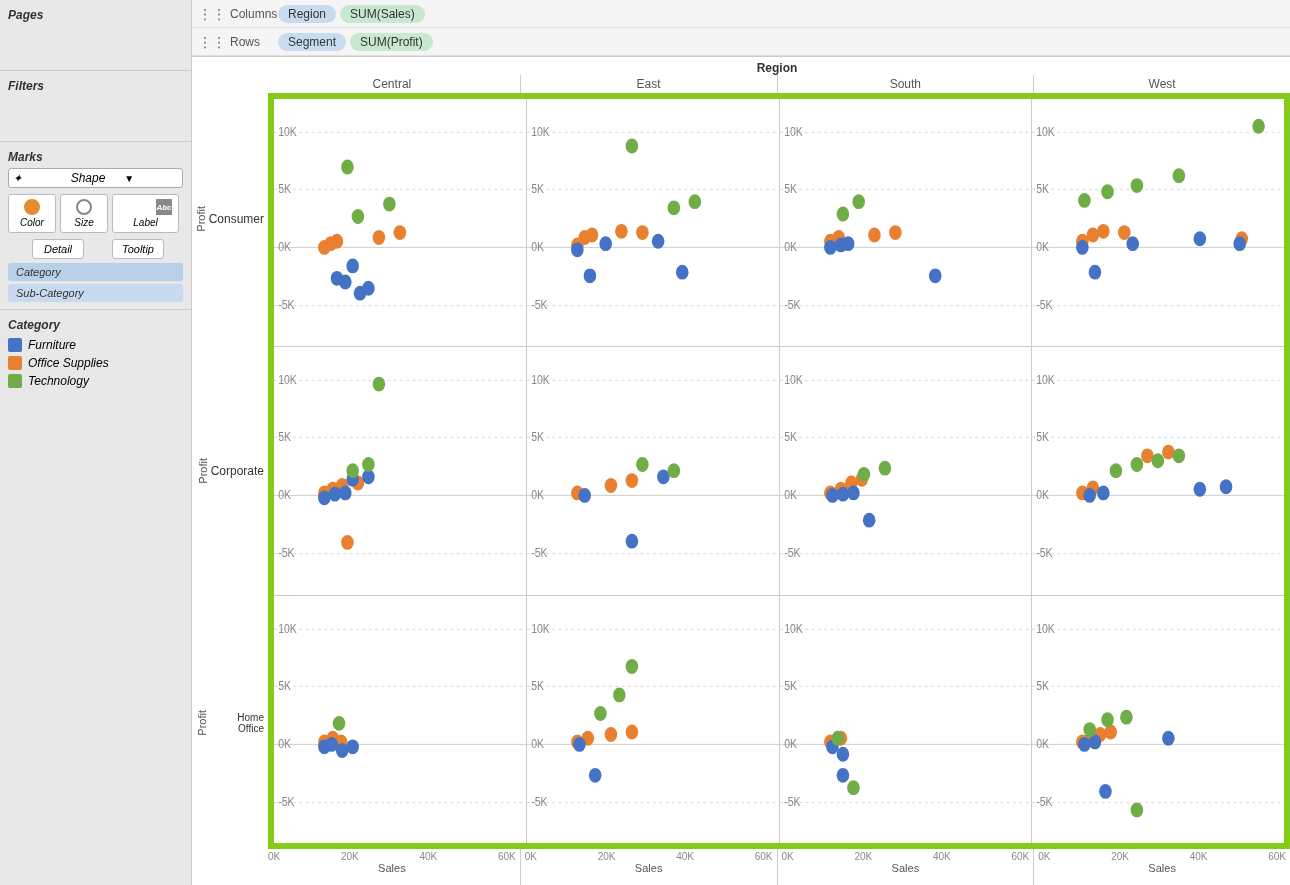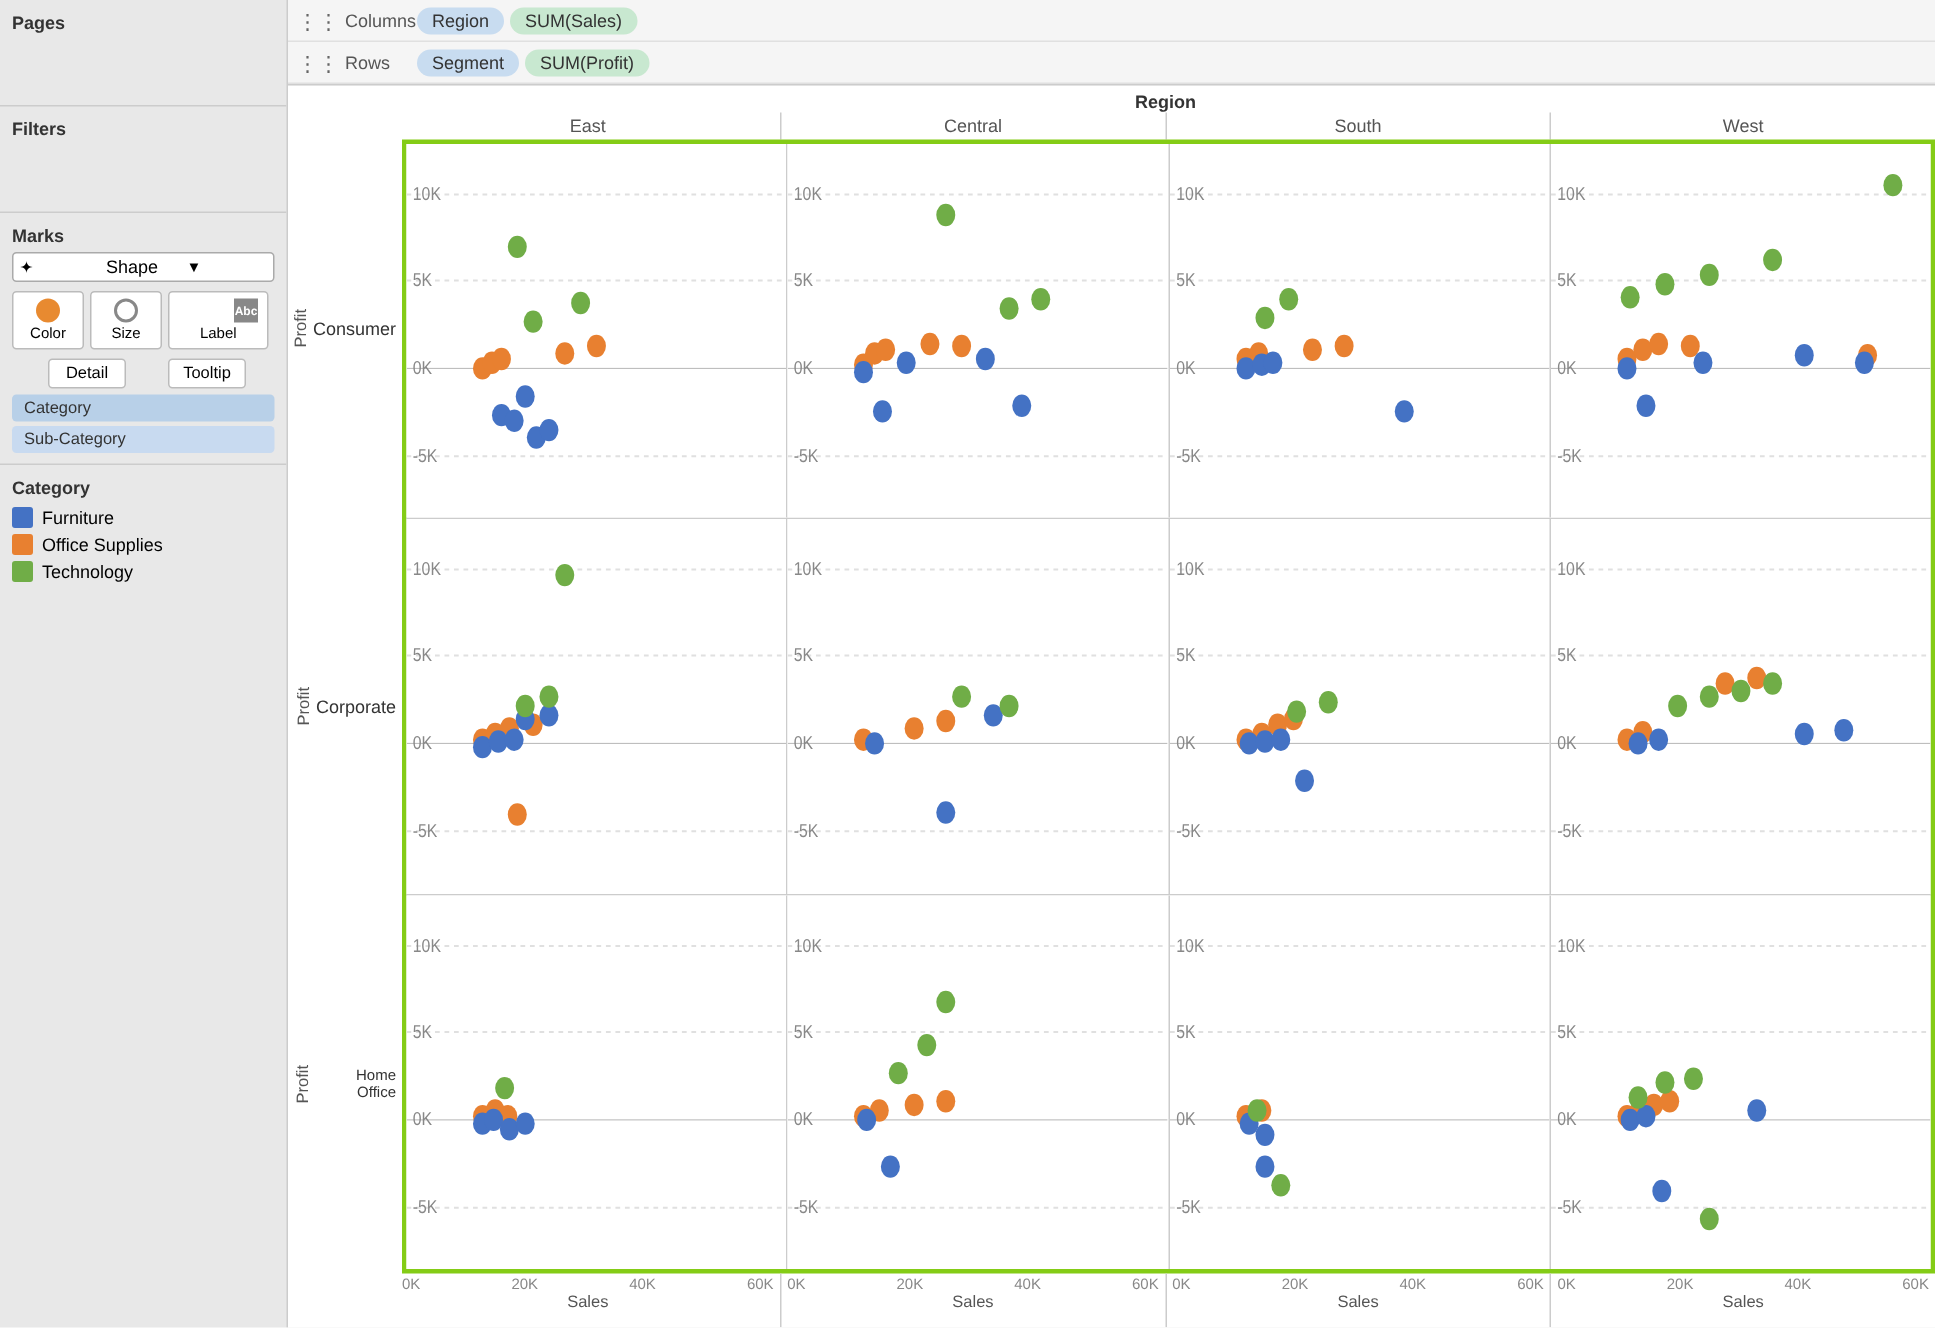--- a/index.html
+++ b/index.html
@@ -8,20 +8,21 @@
     
     .left-panel {
       width: 192px;
       min-width: 192px;
       background: #e8e8e8;
       display: flex;
       flex-direction: column;
       border-right: 1px solid #ccc;
       height: 885px;
       overflow: hidden;
+      font-style: italic;
     }
     .panel-section {
       padding: 8px 8px 4px 8px;
       border-bottom: 1px solid #ccc;
     }
     .panel-section-title {
       font-size: 12px;
       color: #333;
       font-weight: bold;
       margin-bottom: 4px;
@@ -201,21 +202,21 @@
       padding-right: 4px;
       font-size: 12px;
       color: #333;
       position: relative;
     }
 
     .plots-area {
       flex: 1;
       display: flex;
       flex-direction: column;
-      border: 3px solid #84cc16;
+      border: 6px solid #84cc16;
     }
 
     .plots-row {
       flex: 1;
       display: flex;
       border-bottom: 1px solid #ccc;
     }
     .plots-row:last-child { border-bottom: none; }
 
     .plot-cell {
@@ -370,22 +371,22 @@
       </div>
       <span class="shelf-pill pill-blue">Segment</span>
       <span class="shelf-pill pill-green">SUM(Profit)</span>
     </div>
   </div>
 
   <div class="chart-area">
     <div style="text-align:center; font-size:12px; color:#333; padding:4px 0 0 72px; font-weight:bold;">Region</div>
 
     <div class="col-header-row">
+      <div class="col-header-cell">Central</div>
       <div class="col-header-cell">East</div>
-      <div class="col-header-cell">Central</div>
       <div class="col-header-cell">South</div>
       <div class="col-header-cell">West</div>
     </div>
 
     <div class="chart-body">
 
       <div class="segment-labels">
         <div class="seg-label-cell">
           <span style="writing-mode:vertical-rl; transform:rotate(180deg); font-size:11px; color:#555; margin-right:2px;">Profit</span>
           <span style="font-size:12px;">Consumer</span>

